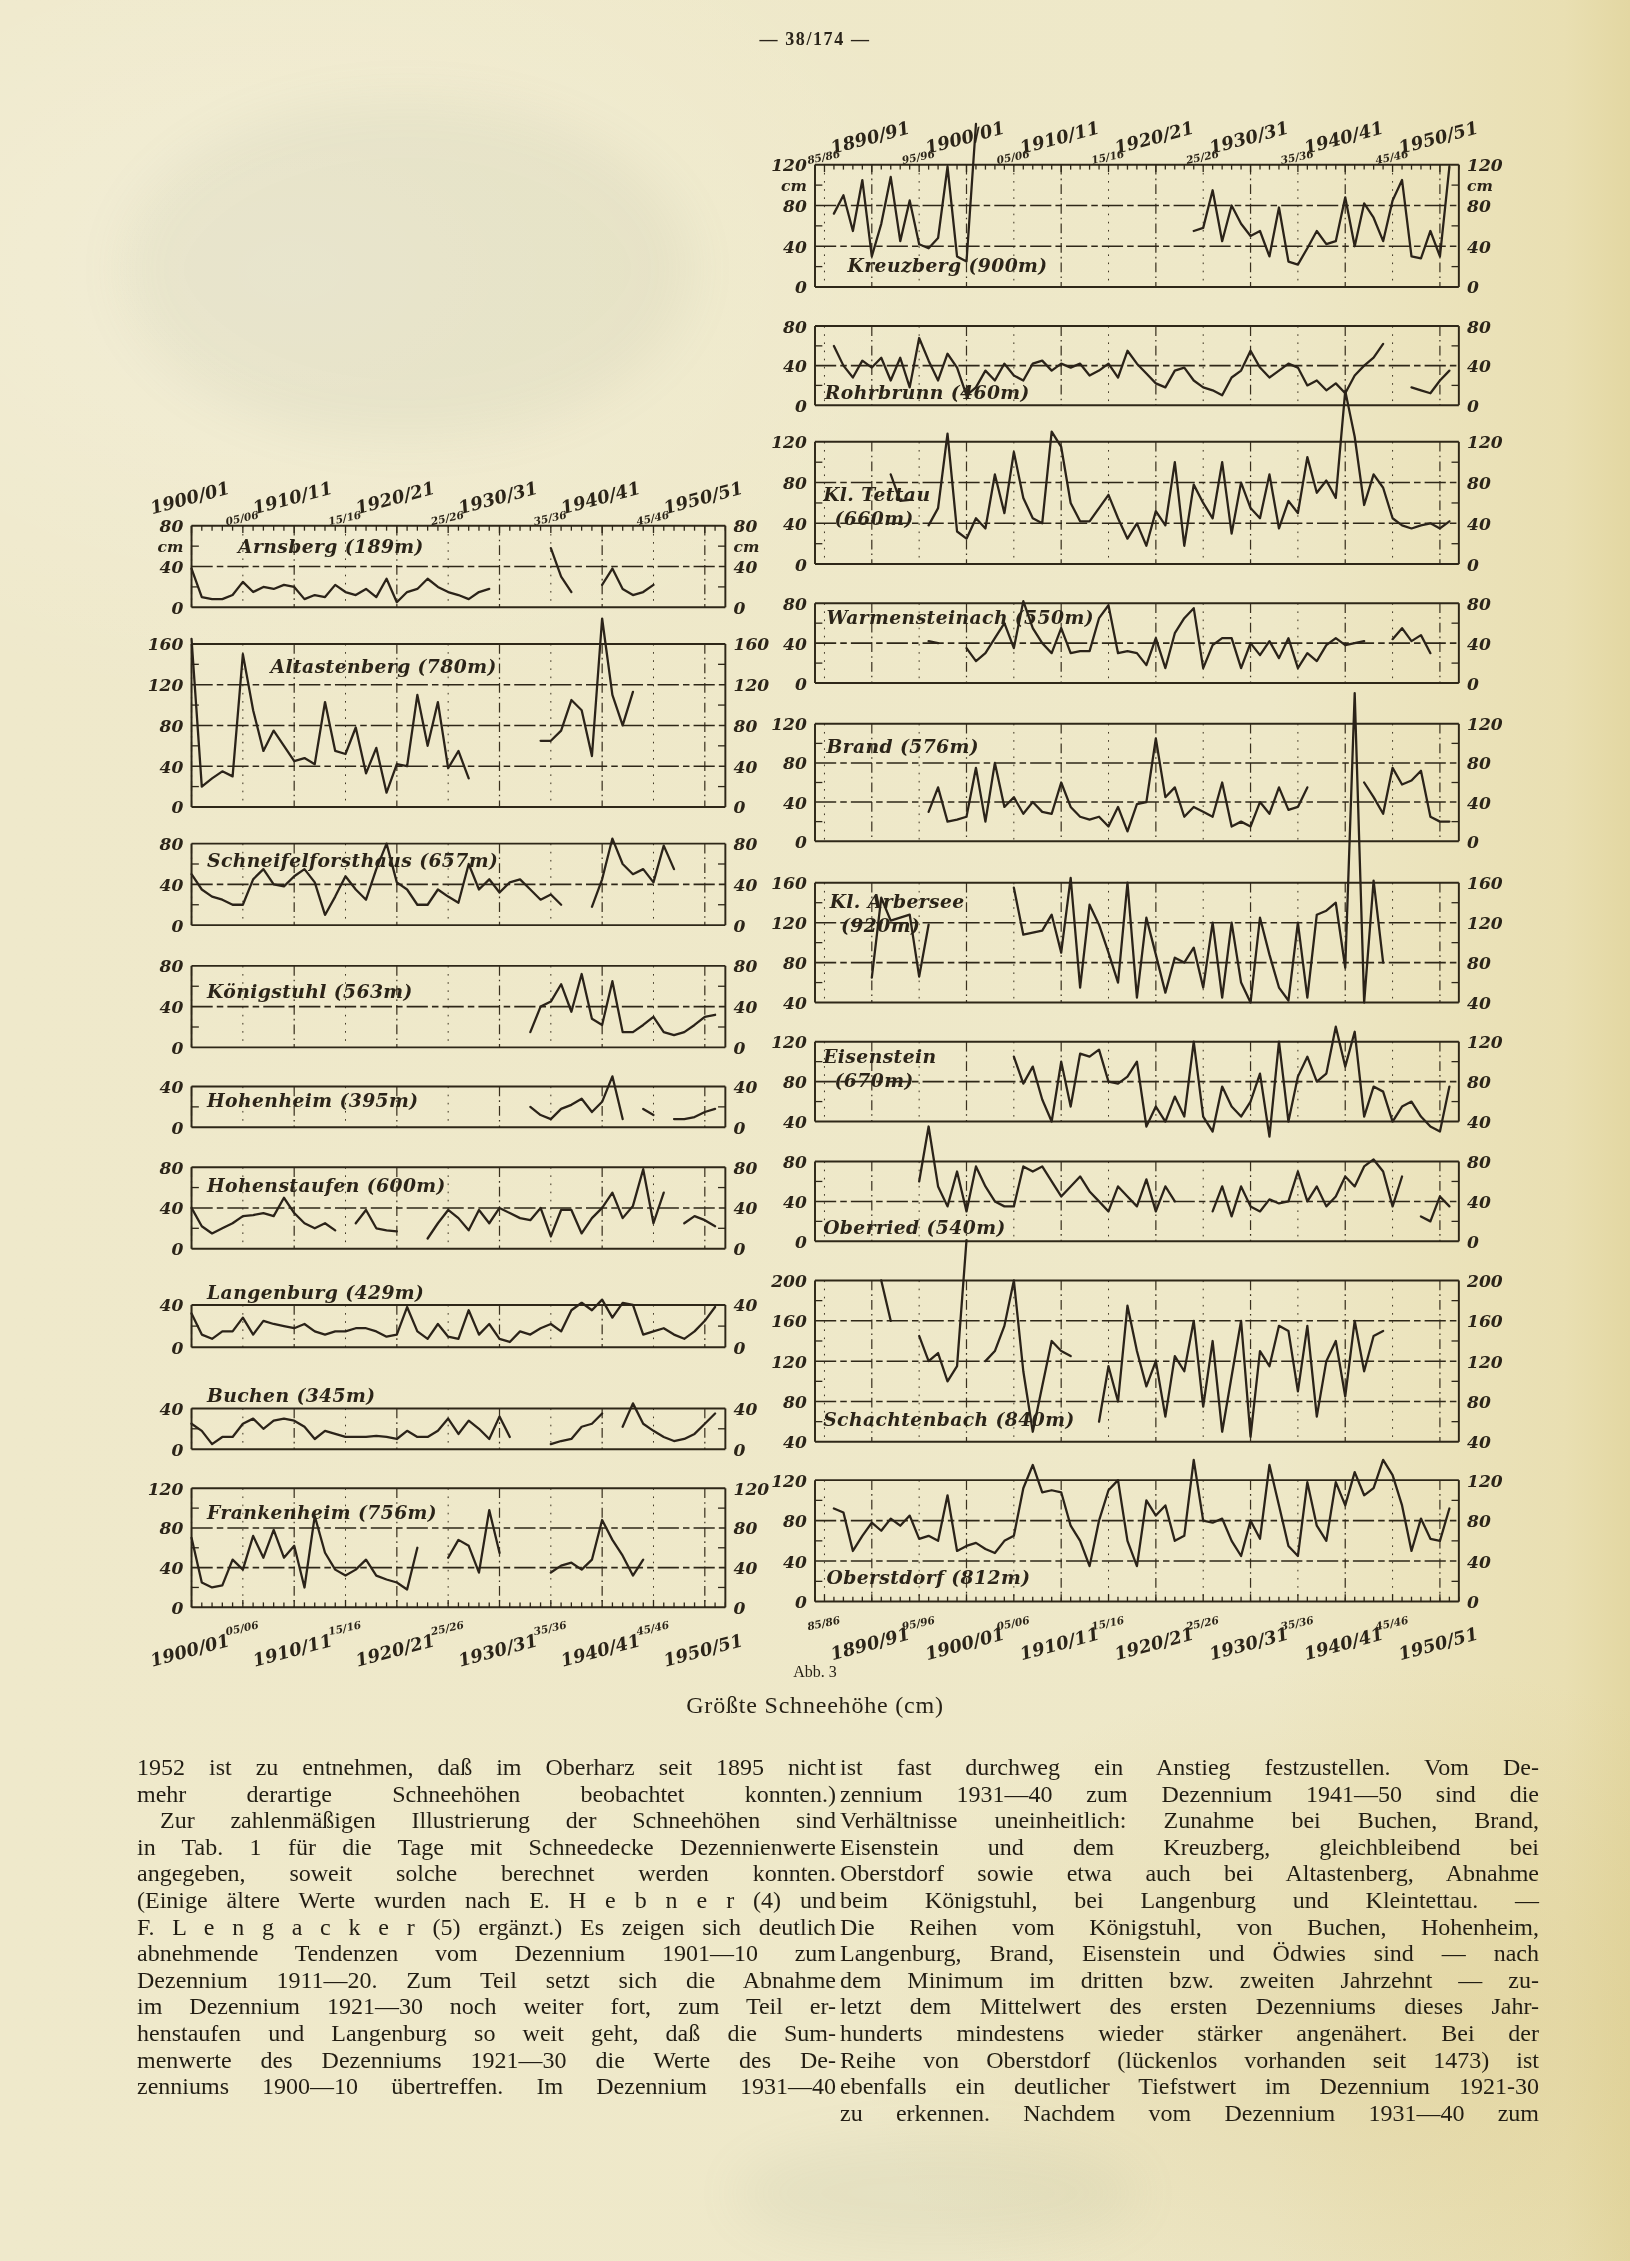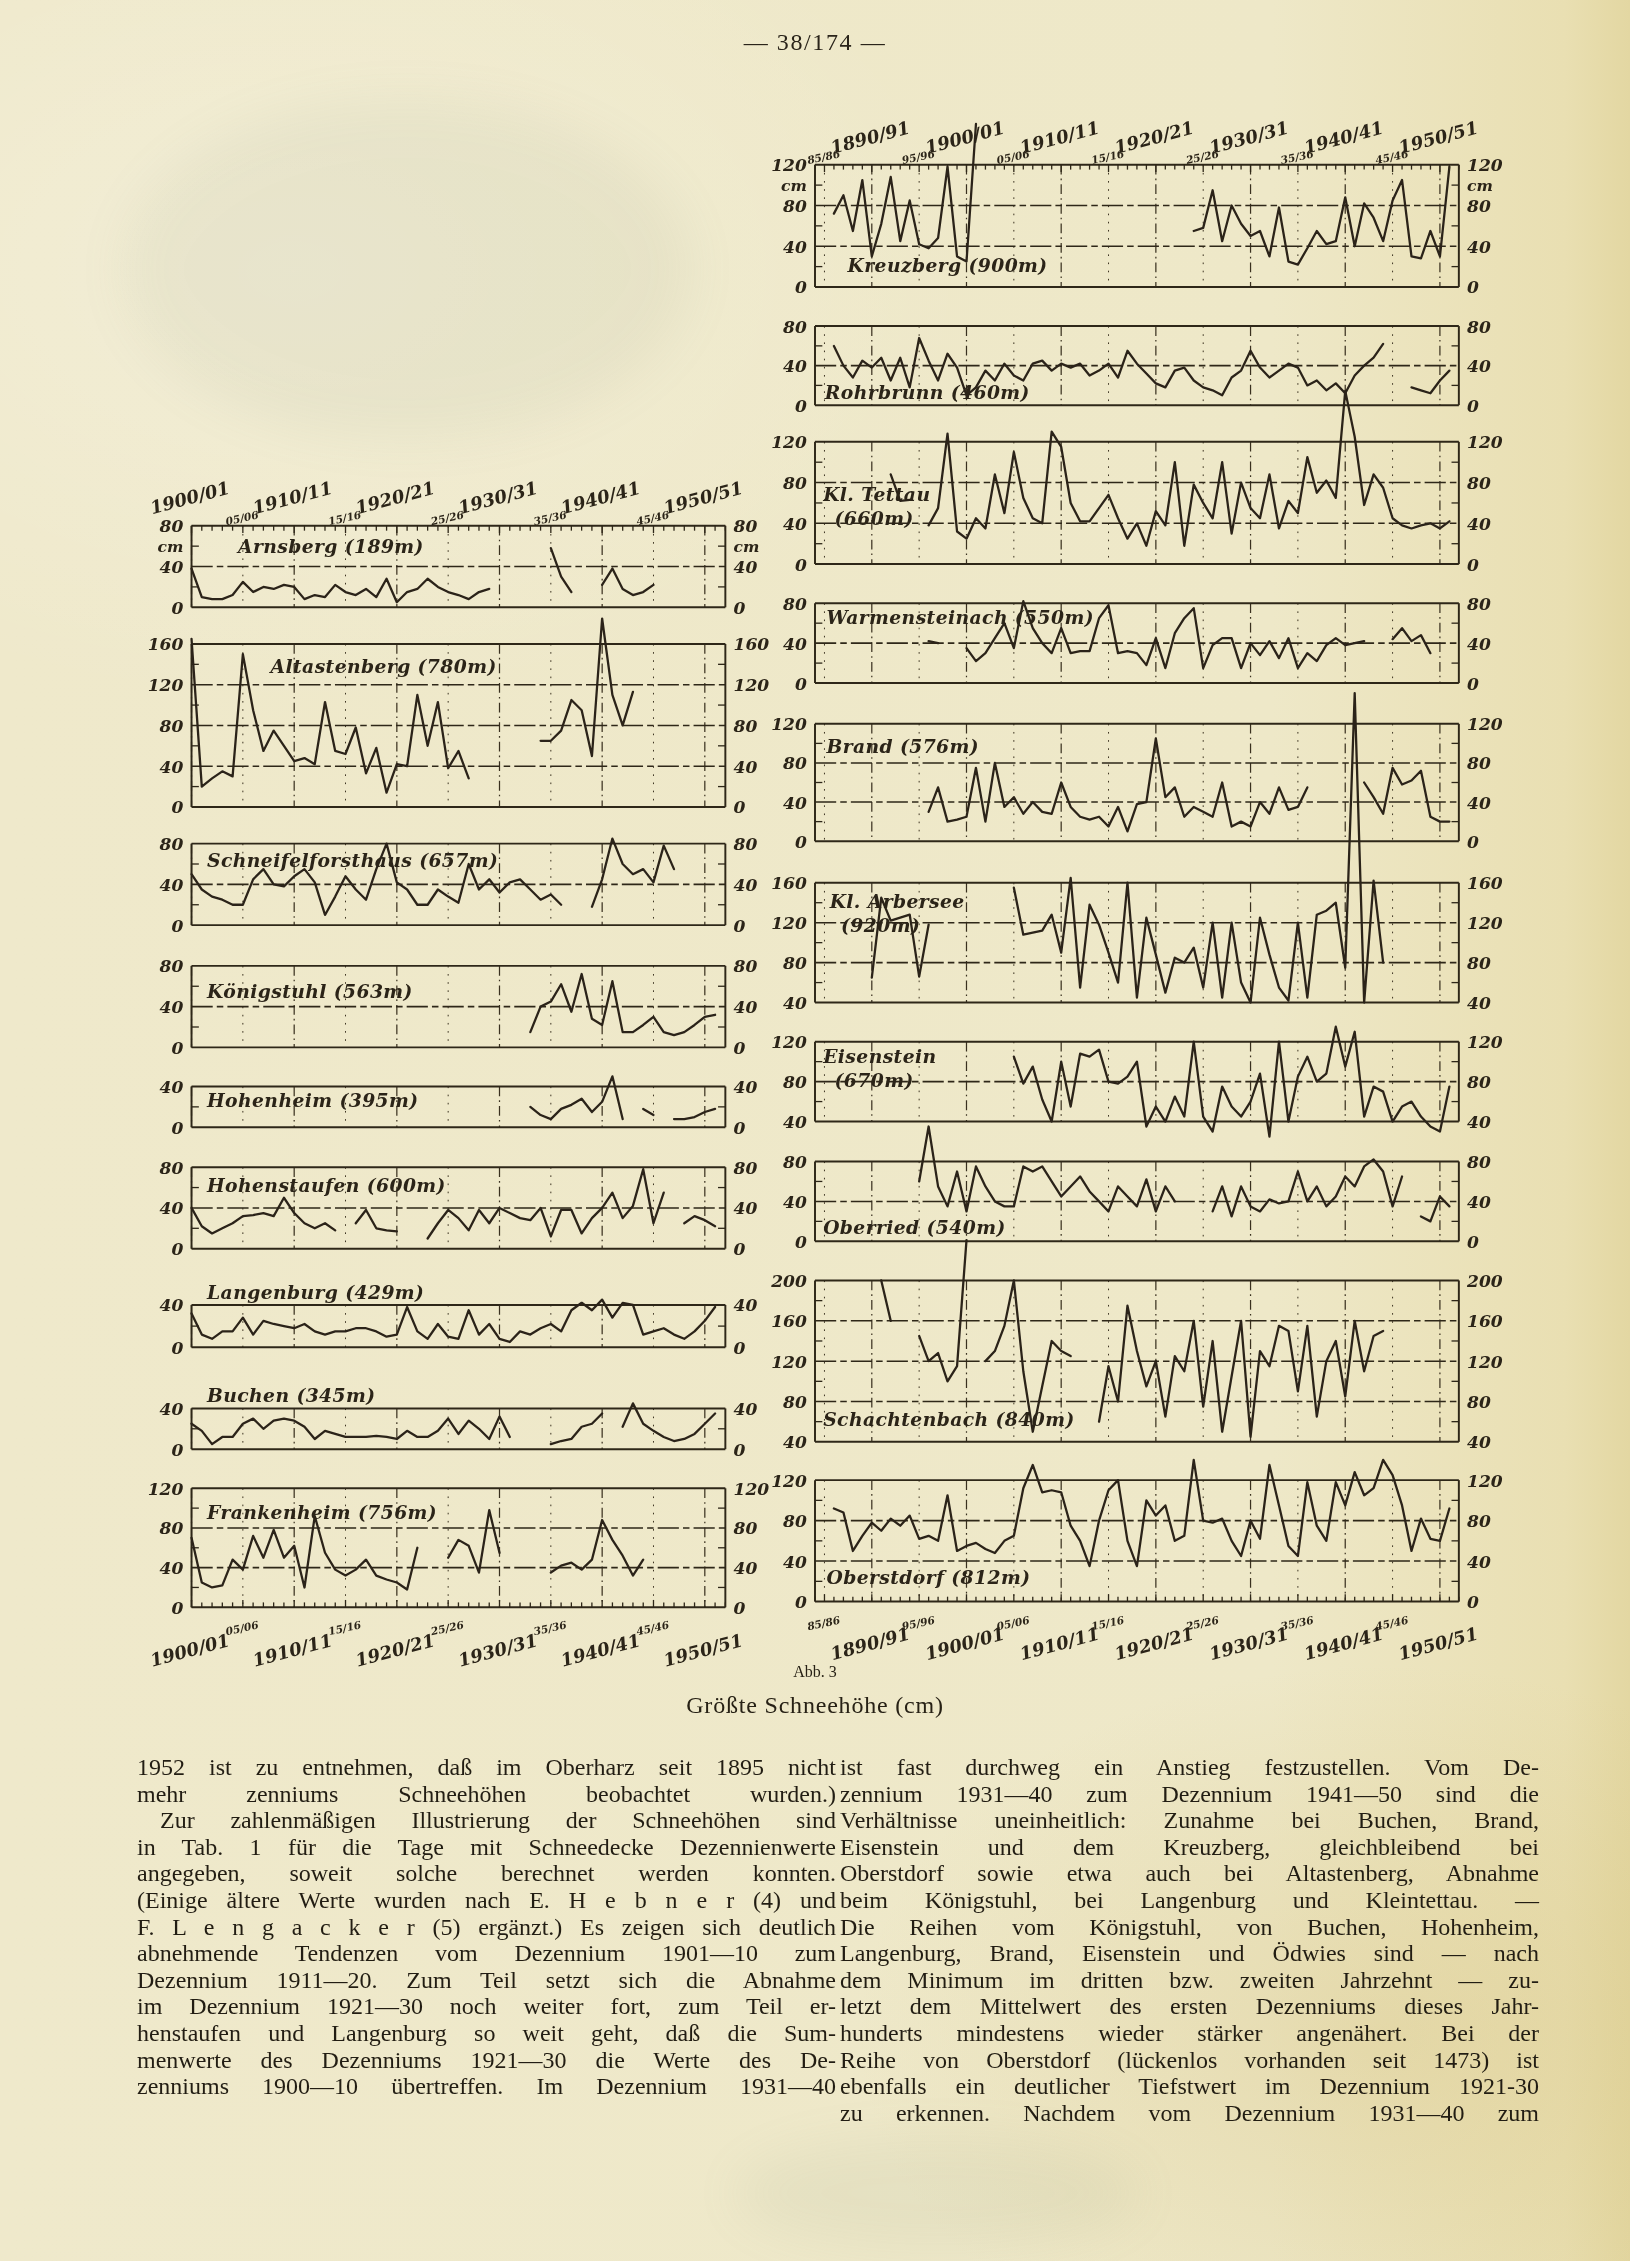--- a/index.html
+++ b/index.html
@@ -11,22 +11,22 @@
       radial-gradient(815px 571px at 85% 90%, rgba(203,178,96,0.25), rgba(203,178,96,0) 65%),
       linear-gradient(90deg, #efe9cb 0%, #eee8c8 78%, #e9dfb2 96%, #e3d7a2 100%),
       #eee8c7;
     overflow:hidden;
     font-family:"Liberation Serif", serif;
     color:#241f15;
   }
   .ghost{position:absolute;border-radius:50%;filter:blur(24.5px);opacity:.08;background:#7c8b6d;}
   .page-header{
     position:absolute;top:29px;left:0;right:0;
-    text-align:center;font-size:24px;letter-spacing:1.6px;
-    font-family:"Liberation Serif", serif;color:#2a241a;
+    text-align:center;font-size:18px;letter-spacing:1.6px;
+    font-family:"Liberation Serif", serif;color:#2a241a;font-weight:bold;
   }
   svg.figure{position:absolute;left:0;top:0;}
   .caption{position:absolute;left:0;right:0;text-align:center;color:#272115;}
   .caption .l1{position:absolute;top:1663px;left:0;right:0;font-size:16px;}
   .caption .l2{position:absolute;top:1692px;left:0;right:0;font-size:24px;letter-spacing:0.8px;}
   .textcol{position:absolute;top:1754px;width:699px;}
   .textcol.left{left:137px;}
   .textcol.right{left:840px;}
   .bodyline{
     font-size:24px;line-height:26.6px;white-space:nowrap;
@@ -958,21 +958,21 @@
       <text x="1708.6764705882351" y="1996" text-anchor="middle" class="mid-label" transform="rotate(-12 1708.6764705882351 1996)">45/46</text>
     </svg>
 
   <div class="caption">
     <div class="l1">Abb. 3</div>
     <div class="l2">Größte Schneehöhe (cm)</div>
   </div>
 
   <div class="textcol left">
       <div class="bodyline">1952 ist zu entnehmen, daß im Oberharz seit 1895 nicht</div>
-      <div class="bodyline">mehr zenniums Schneehöhen beobachtet wurden.)</div>
+      <div class="bodyline">mehr derartige Schneehöhen beobachtet konnten.)</div>
       <div class="bodyline indent">Zur zahlenmäßigen Illustrierung der Schneehöhen sind</div>
       <div class="bodyline">in Tab. 1 für die Tage mit Schneedecke Dezennienwerte</div>
       <div class="bodyline">angegeben, soweit solche berechnet werden konnten.</div>
       <div class="bodyline">(Einige ältere Werte wurden nach E. H e b n e r (4) und</div>
       <div class="bodyline">F. L e n g a c k e r (5) ergänzt.) Es zeigen sich deutlich</div>
       <div class="bodyline">abnehmende Tendenzen vom Dezennium 1901—10 zum</div>
       <div class="bodyline">Dezennium 1911—20. Zum Teil setzt sich die Abnahme</div>
       <div class="bodyline">im Dezennium 1921—30 noch weiter fort, zum Teil er-</div>
       <div class="bodyline">henstaufen und Langenburg so weit geht, daß die Sum-</div>
       <div class="bodyline">menwerte des Dezenniums 1921—30 die Werte des De-</div>

